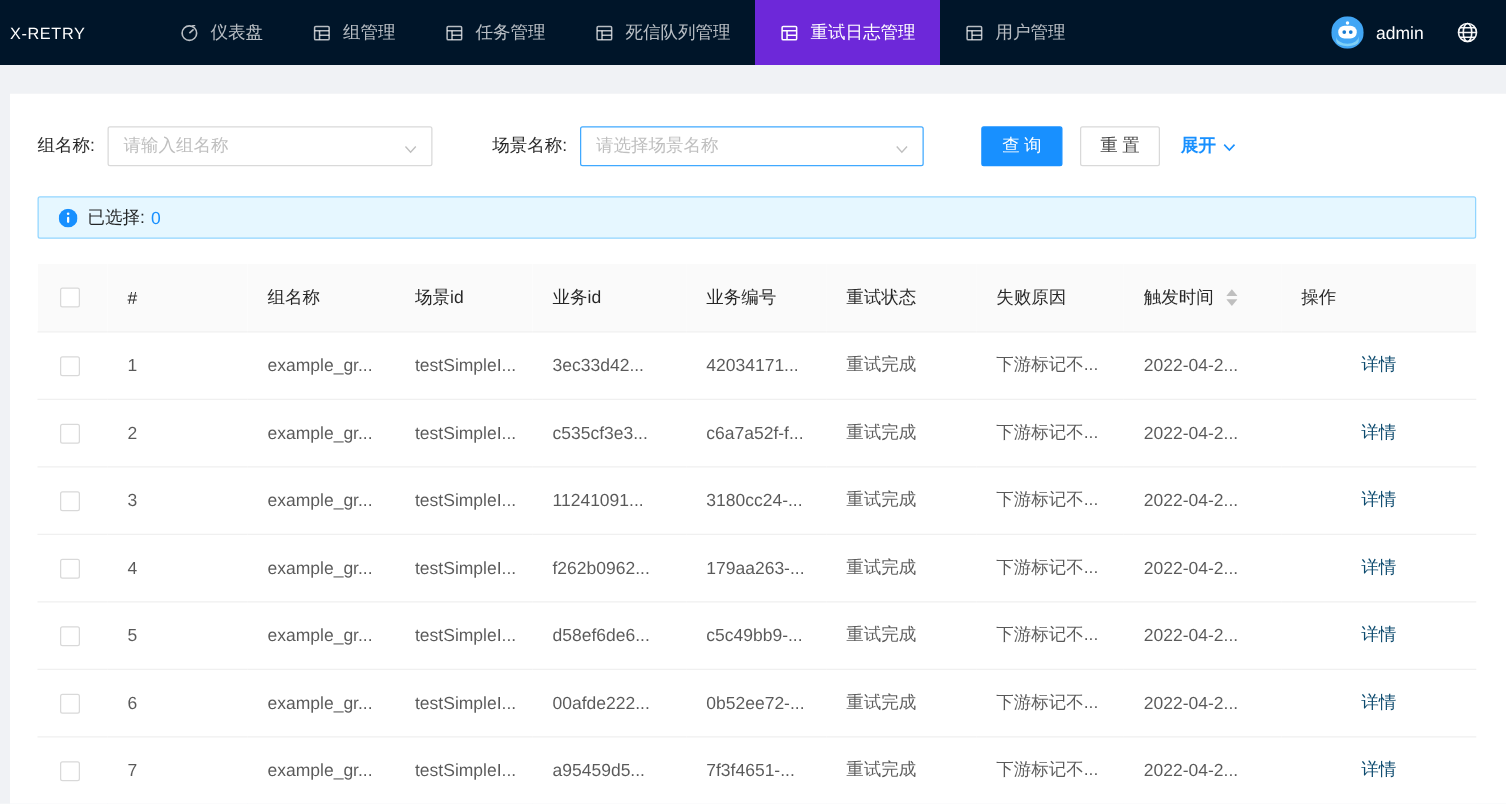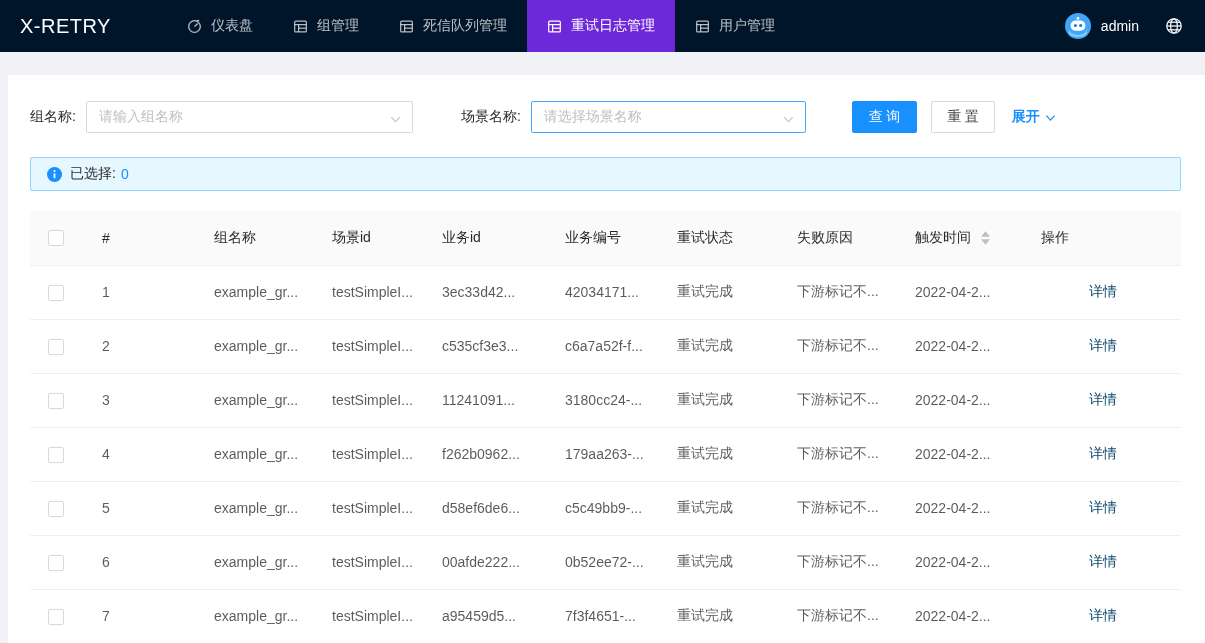--- a/index.html
+++ b/index.html
@@ -10,22 +10,22 @@
     font-size:14px;
     color:rgba(0,0,0,0.65);
   }
   
   .nav {
     height:52px; background:#001529;
     display:flex; align-items:stretch;
     color:rgba(255,255,255,0.72);
   }
   .logo {
-    color:#fff; font-size:20px; font-weight:500; letter-spacing:0.5px;
-    display:flex; align-items:center; padding-left:20px; margin-right:56px;
+    color:#fff; font-size:13px; font-weight:500; letter-spacing:0.5px;
+    display:flex; align-items:center; padding-left:8px; margin-right:56px;
     white-space:nowrap;
   }
   .menu { display:flex; align-items:stretch; }
   .menu-item {
     display:flex; align-items:center; gap:9px; padding:0 20px;
     cursor:pointer; white-space:nowrap;
   }
   .menu-item.active { background:#6d28d9; color:#fff; }
   .menu-item svg { flex:0 0 auto; }
   .nav-right {
@@ -43,21 +43,21 @@
 
   
   .filter-row { display:flex; align-items:center; }
   .f-label { color:rgba(0,0,0,0.85); margin-right:10px; white-space:nowrap; }
   .select {
     position:relative; height:32px; background:#fff;
     border:1px solid #d9d9d9; border-radius:2px;
     display:flex; align-items:center; padding:0 30px 0 12px;
     color:#bfbfbf; cursor:pointer;
   }
-  .select.w1 { width:327px; }
+  .select.w1 { width:260px; }
   .select.w2 { width:275px; }
   .select.focused { border-color:#40a9ff; }
   .select .chev { position:absolute; right:11px; top:10px; color:#bfbfbf; }
   .sep { width:48px; }
   .btn {
     height:32px; border-radius:2px; font-size:14px; cursor:pointer;
     font-family:Liberation Serif, serif; white-space:nowrap;
   }
   .btn-primary {
     margin-left:46px; padding:0 16px;
@@ -123,20 +123,31 @@
     <div class="menu-item">
       <span style="display:flex">
         <svg width="15" height="15" viewBox="0 0 16 16" fill="none" stroke="currentColor" stroke-width="1.3">
           <rect x="1.8" y="2.3" width="12.4" height="11.4" rx="1"></rect>
             <path d="M1.8 6 H14.2"></path>
             <path d="M6 6 V13.7"></path>
             <path d="M6 9.8 H14.2"></path>
         </svg>
       </span>
       <span>组管理</span>
+    </div>
+    <div class="menu-item">
+      <span style="display:flex">
+        <svg width="15" height="15" viewBox="0 0 16 16" fill="none" stroke="currentColor" stroke-width="1.3">
+          <rect x="1.8" y="2.3" width="12.4" height="11.4" rx="1"></rect>
+            <path d="M1.8 6 H14.2"></path>
+            <path d="M6 6 V13.7"></path>
+            <path d="M6 9.8 H14.2"></path>
+        </svg>
+      </span>
+      <span>任务管理</span>
     </div>
     <div class="menu-item">
       <span style="display:flex">
         <svg width="15" height="15" viewBox="0 0 16 16" fill="none" stroke="currentColor" stroke-width="1.3">
           <rect x="1.8" y="2.3" width="12.4" height="11.4" rx="1"></rect>
             <path d="M1.8 6 H14.2"></path>
             <path d="M6 6 V13.7"></path>
             <path d="M6 9.8 H14.2"></path>
         </svg>
       </span>

